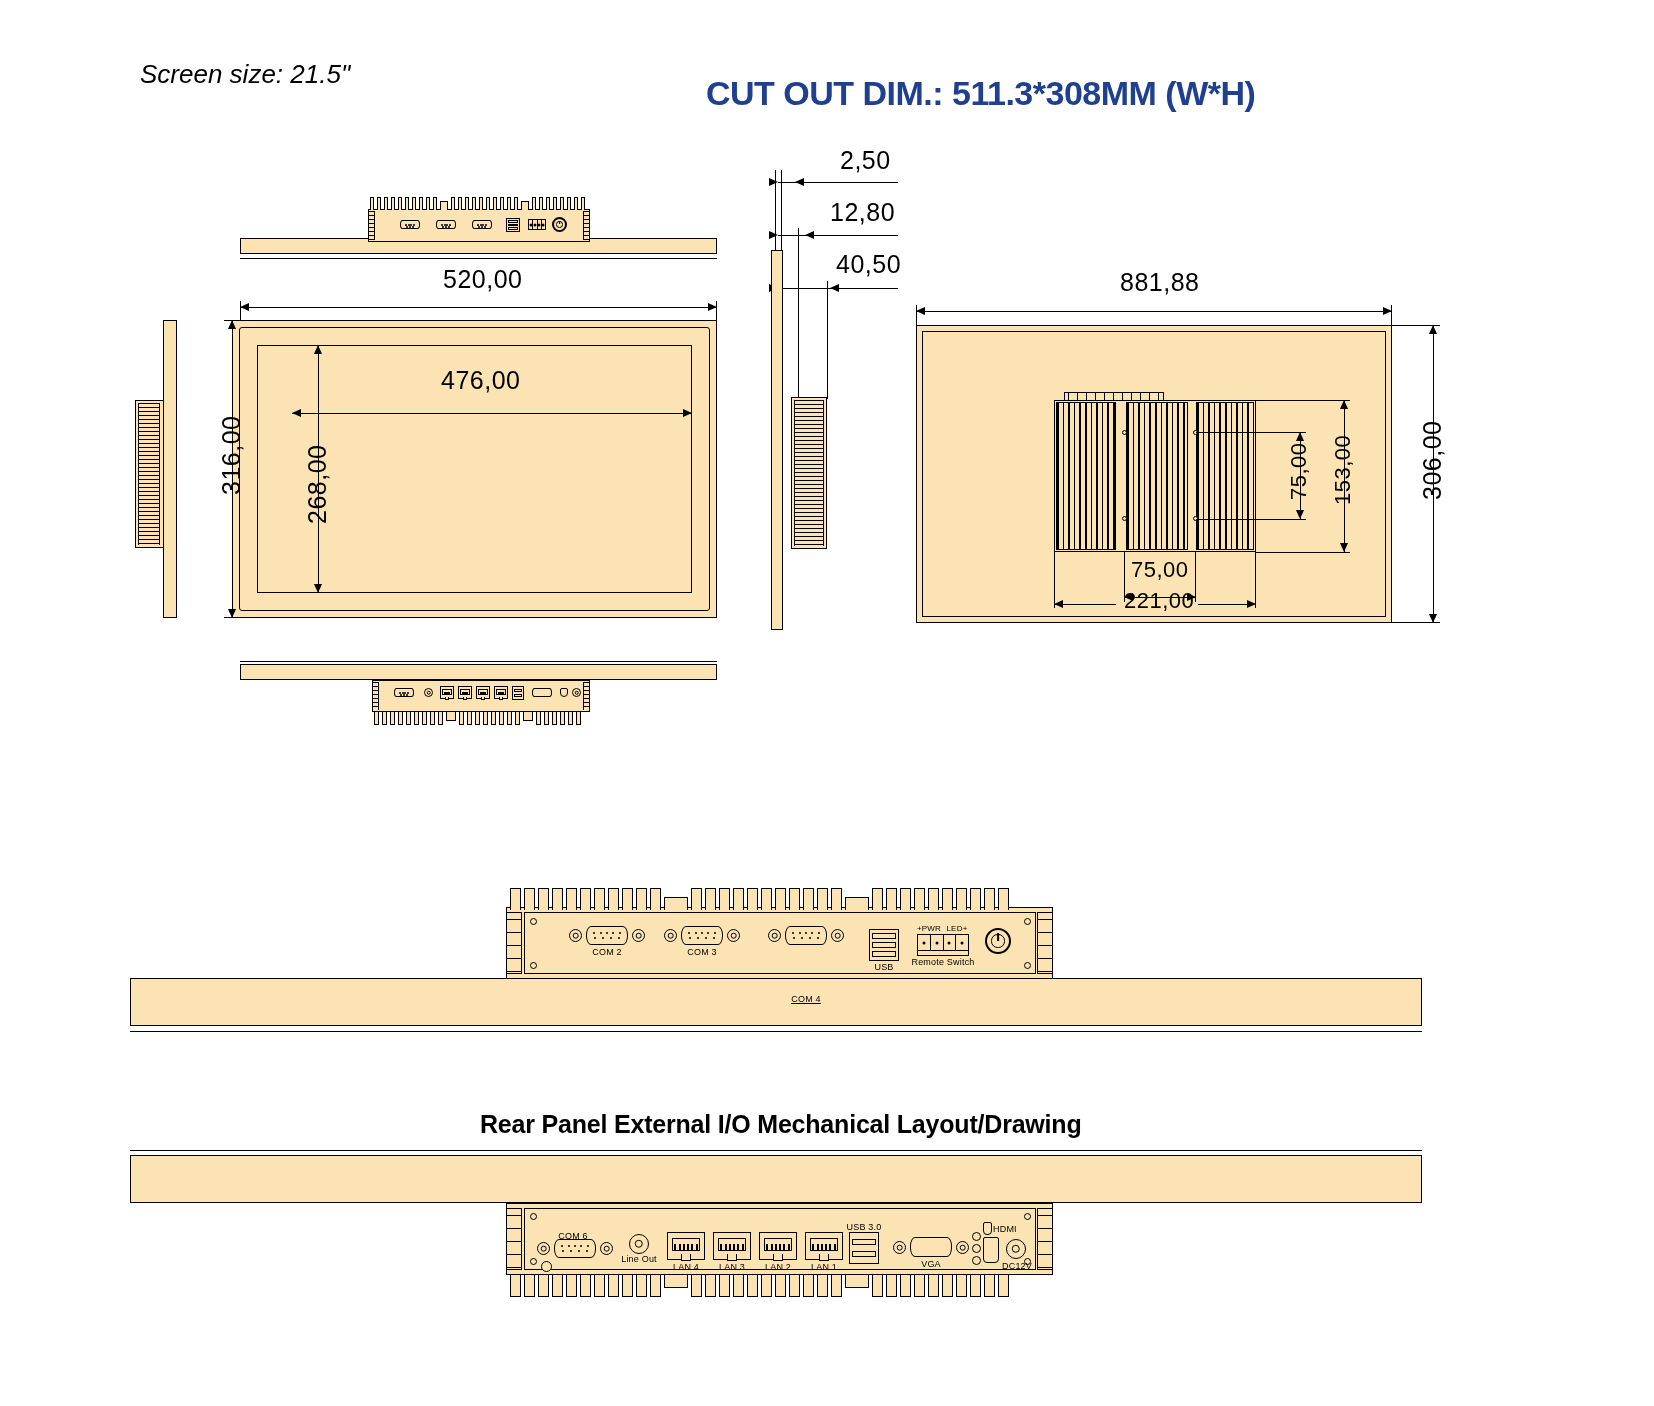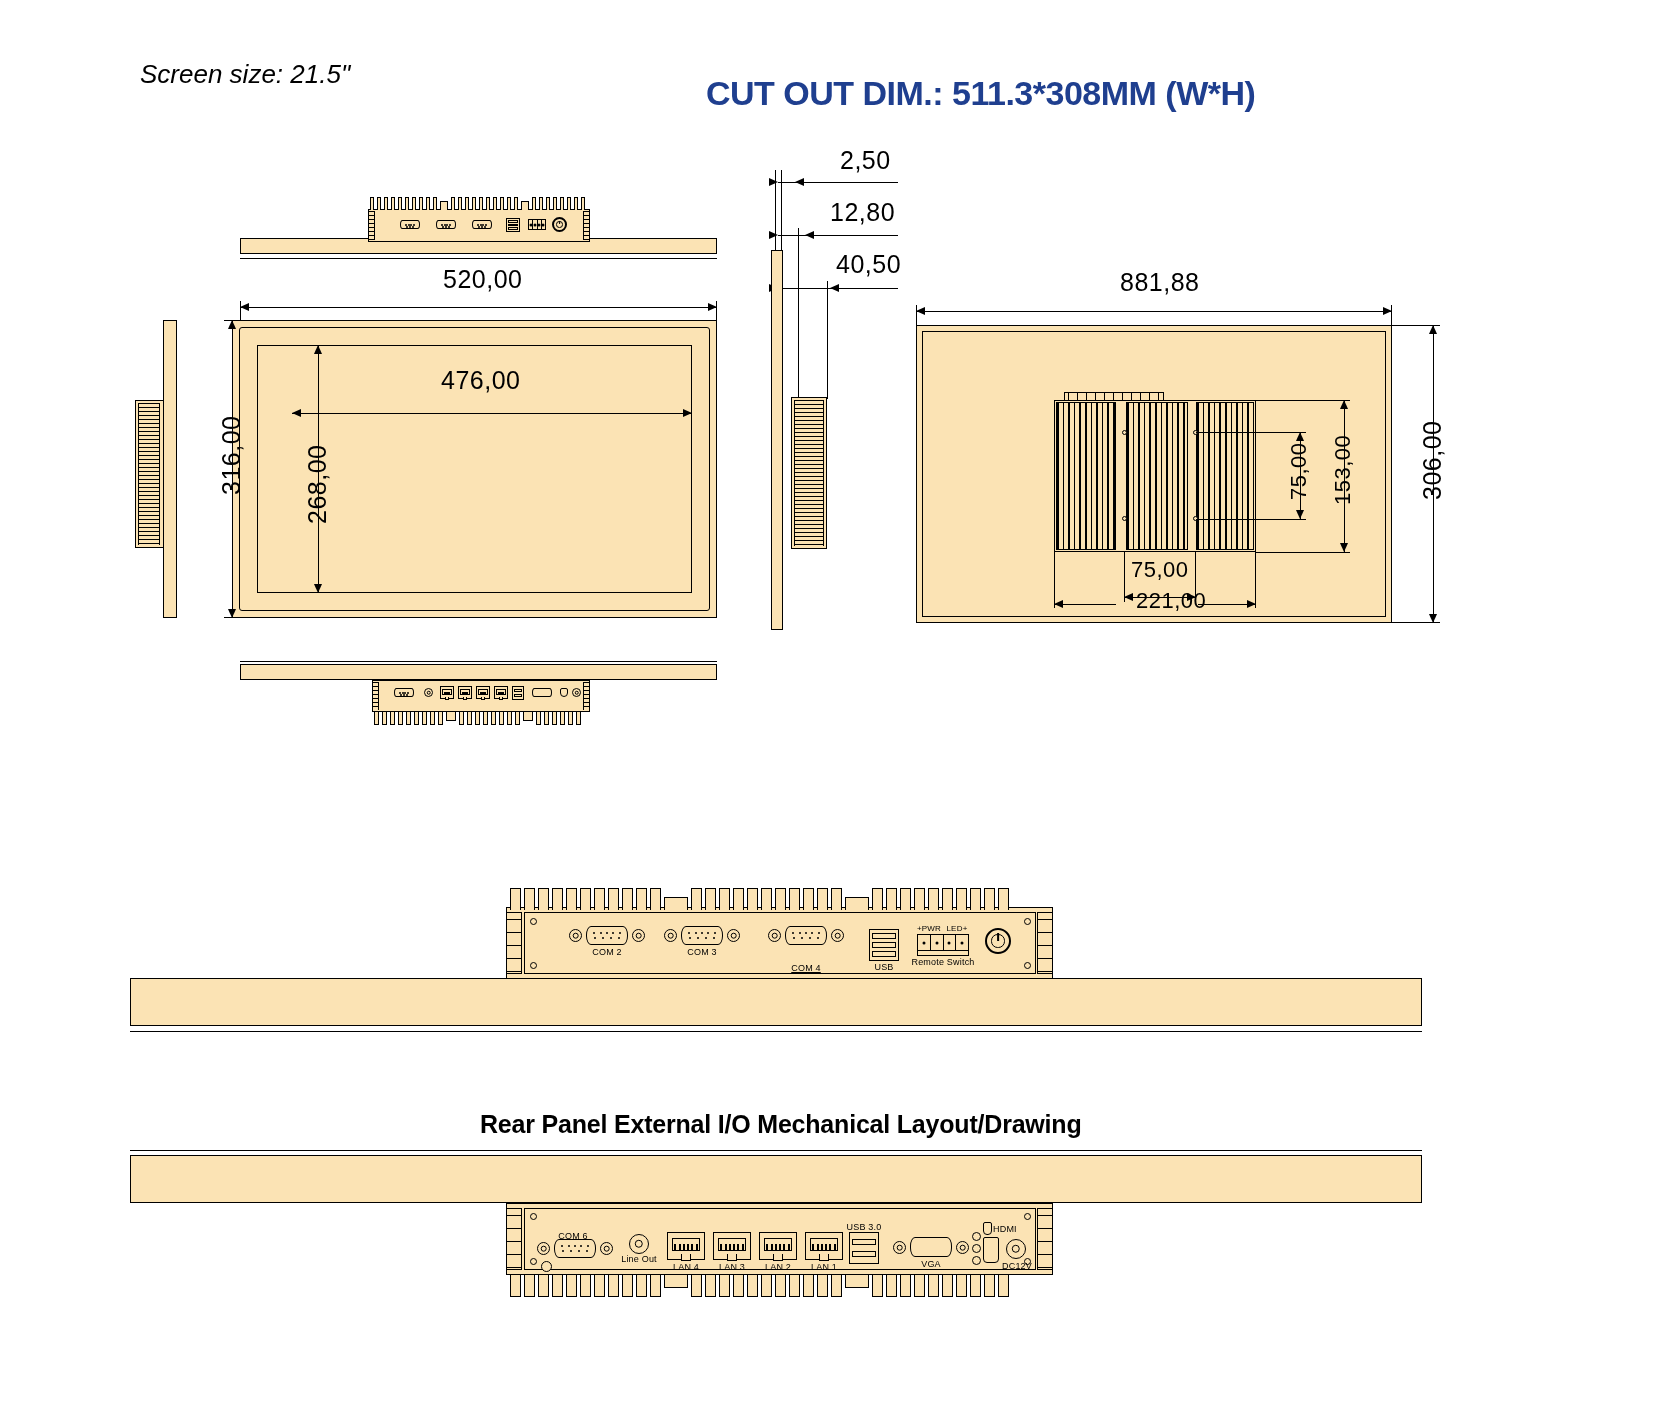--- a/index.html
+++ b/index.html
@@ -556,21 +556,21 @@
   <div class="abs tick-h" style="left:1256px; top:400px; width:94px;"></div>
   <div class="abs tick-h" style="left:1256px; top:552px; width:94px;"></div>
 
   <div class="abs dimtext small" style="left:1131px; top:557px;">75,00</div>
   <div class="abs line-h" style="left:1124px; top:597px; width:72px;"></div>
   <div class="abs arrowL" style="left:1124px; top:593px;"></div>
   <div class="abs arrowR" style="left:1187px; top:593px;"></div>
   <div class="abs tick-v" style="left:1124px; top:552px; height:50px;"></div>
   <div class="abs tick-v" style="left:1195px; top:552px; height:50px;"></div>
 
-  <div class="abs dimtext small" style="left:1124px; top:588px;margin-left:12px;">221,00</div>
+  <div class="abs dimtext small" style="left:1124px; top:588px;">221,00</div>
   <div class="abs line-h" style="left:1054px; top:604px; width:62px;"></div>
   <div class="abs line-h" style="left:1198px; top:604px; width:58px;"></div>
   <div class="abs arrowL" style="left:1054px; top:600px;"></div>
   <div class="abs arrowR" style="left:1247px; top:600px;"></div>
   <div class="abs tick-v" style="left:1054px; top:552px; height:56px;"></div>
   <div class="abs tick-v" style="left:1255px; top:552px; height:56px;"></div>
 
 
   <div class="abs panelfill" style="left:130px; top:978px; width:1292px; height:48px;"></div>
   <div class="abs line-h" style="left:130px; top:1031px; width:1292px;"></div>
@@ -680,21 +680,21 @@
         </div>
       <div class="pinrow">
           <span class="pin"></span>
           <span class="pin"></span>
           <span class="pin"></span>
           <span class="pin"></span>
         </div>
     </div>
   </div>
   <div class="screwhole" style="left:831px;top:929px;width:13px;height:13px;"></div>
-  <div class="portlabel" style="left:785px;top:963px;width:42px;text-decoration:underline;">COM 4</div>
+  <div class="portlabel" style="left:785px;top:994px;width:42px;text-decoration:underline;">COM 4</div>
 
   <div class="usbstack" style="left:869px;top:929px;width:30px;height:32px;">
     <div class="slot"></div>
       <div class="slot"></div>
       <div class="slot"></div>
   </div>
   <div class="portlabel" style="left:869px;top:962px;width:30px;">USB</div>
 
   <div class="portlabel tiny" style="left:916px;top:924px;width:26px;">+PWR</div>
   <div class="portlabel tiny" style="left:944px;top:924px;width:26px;">LED+</div>

